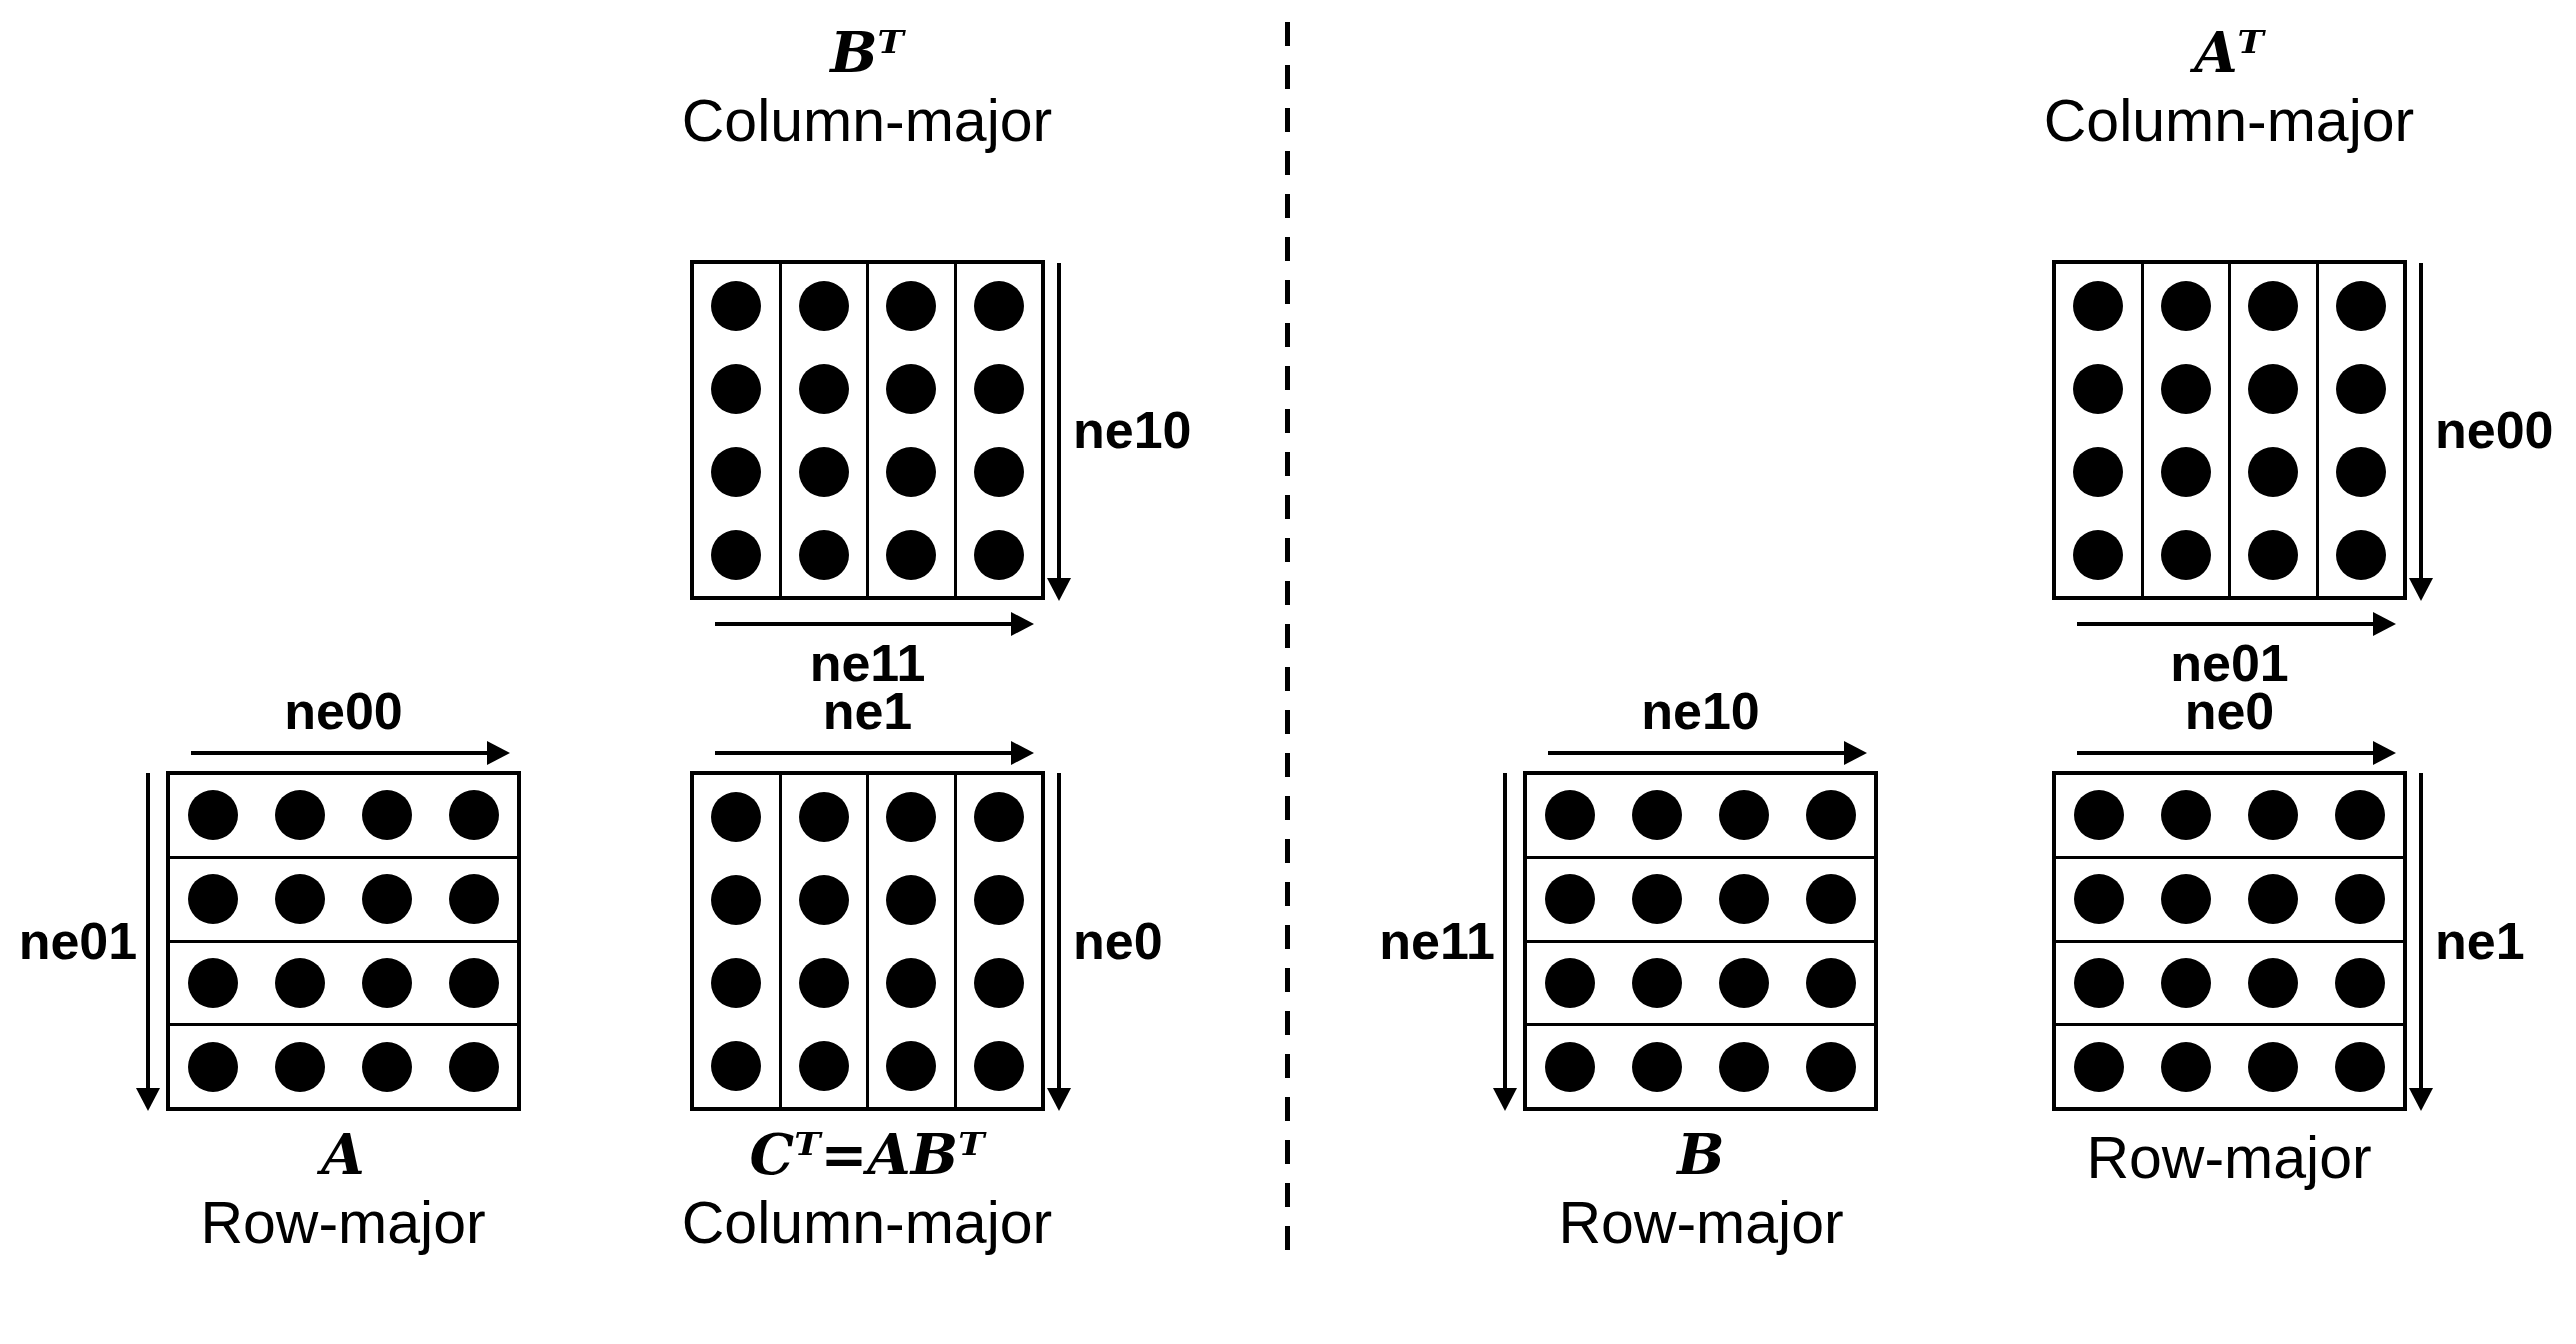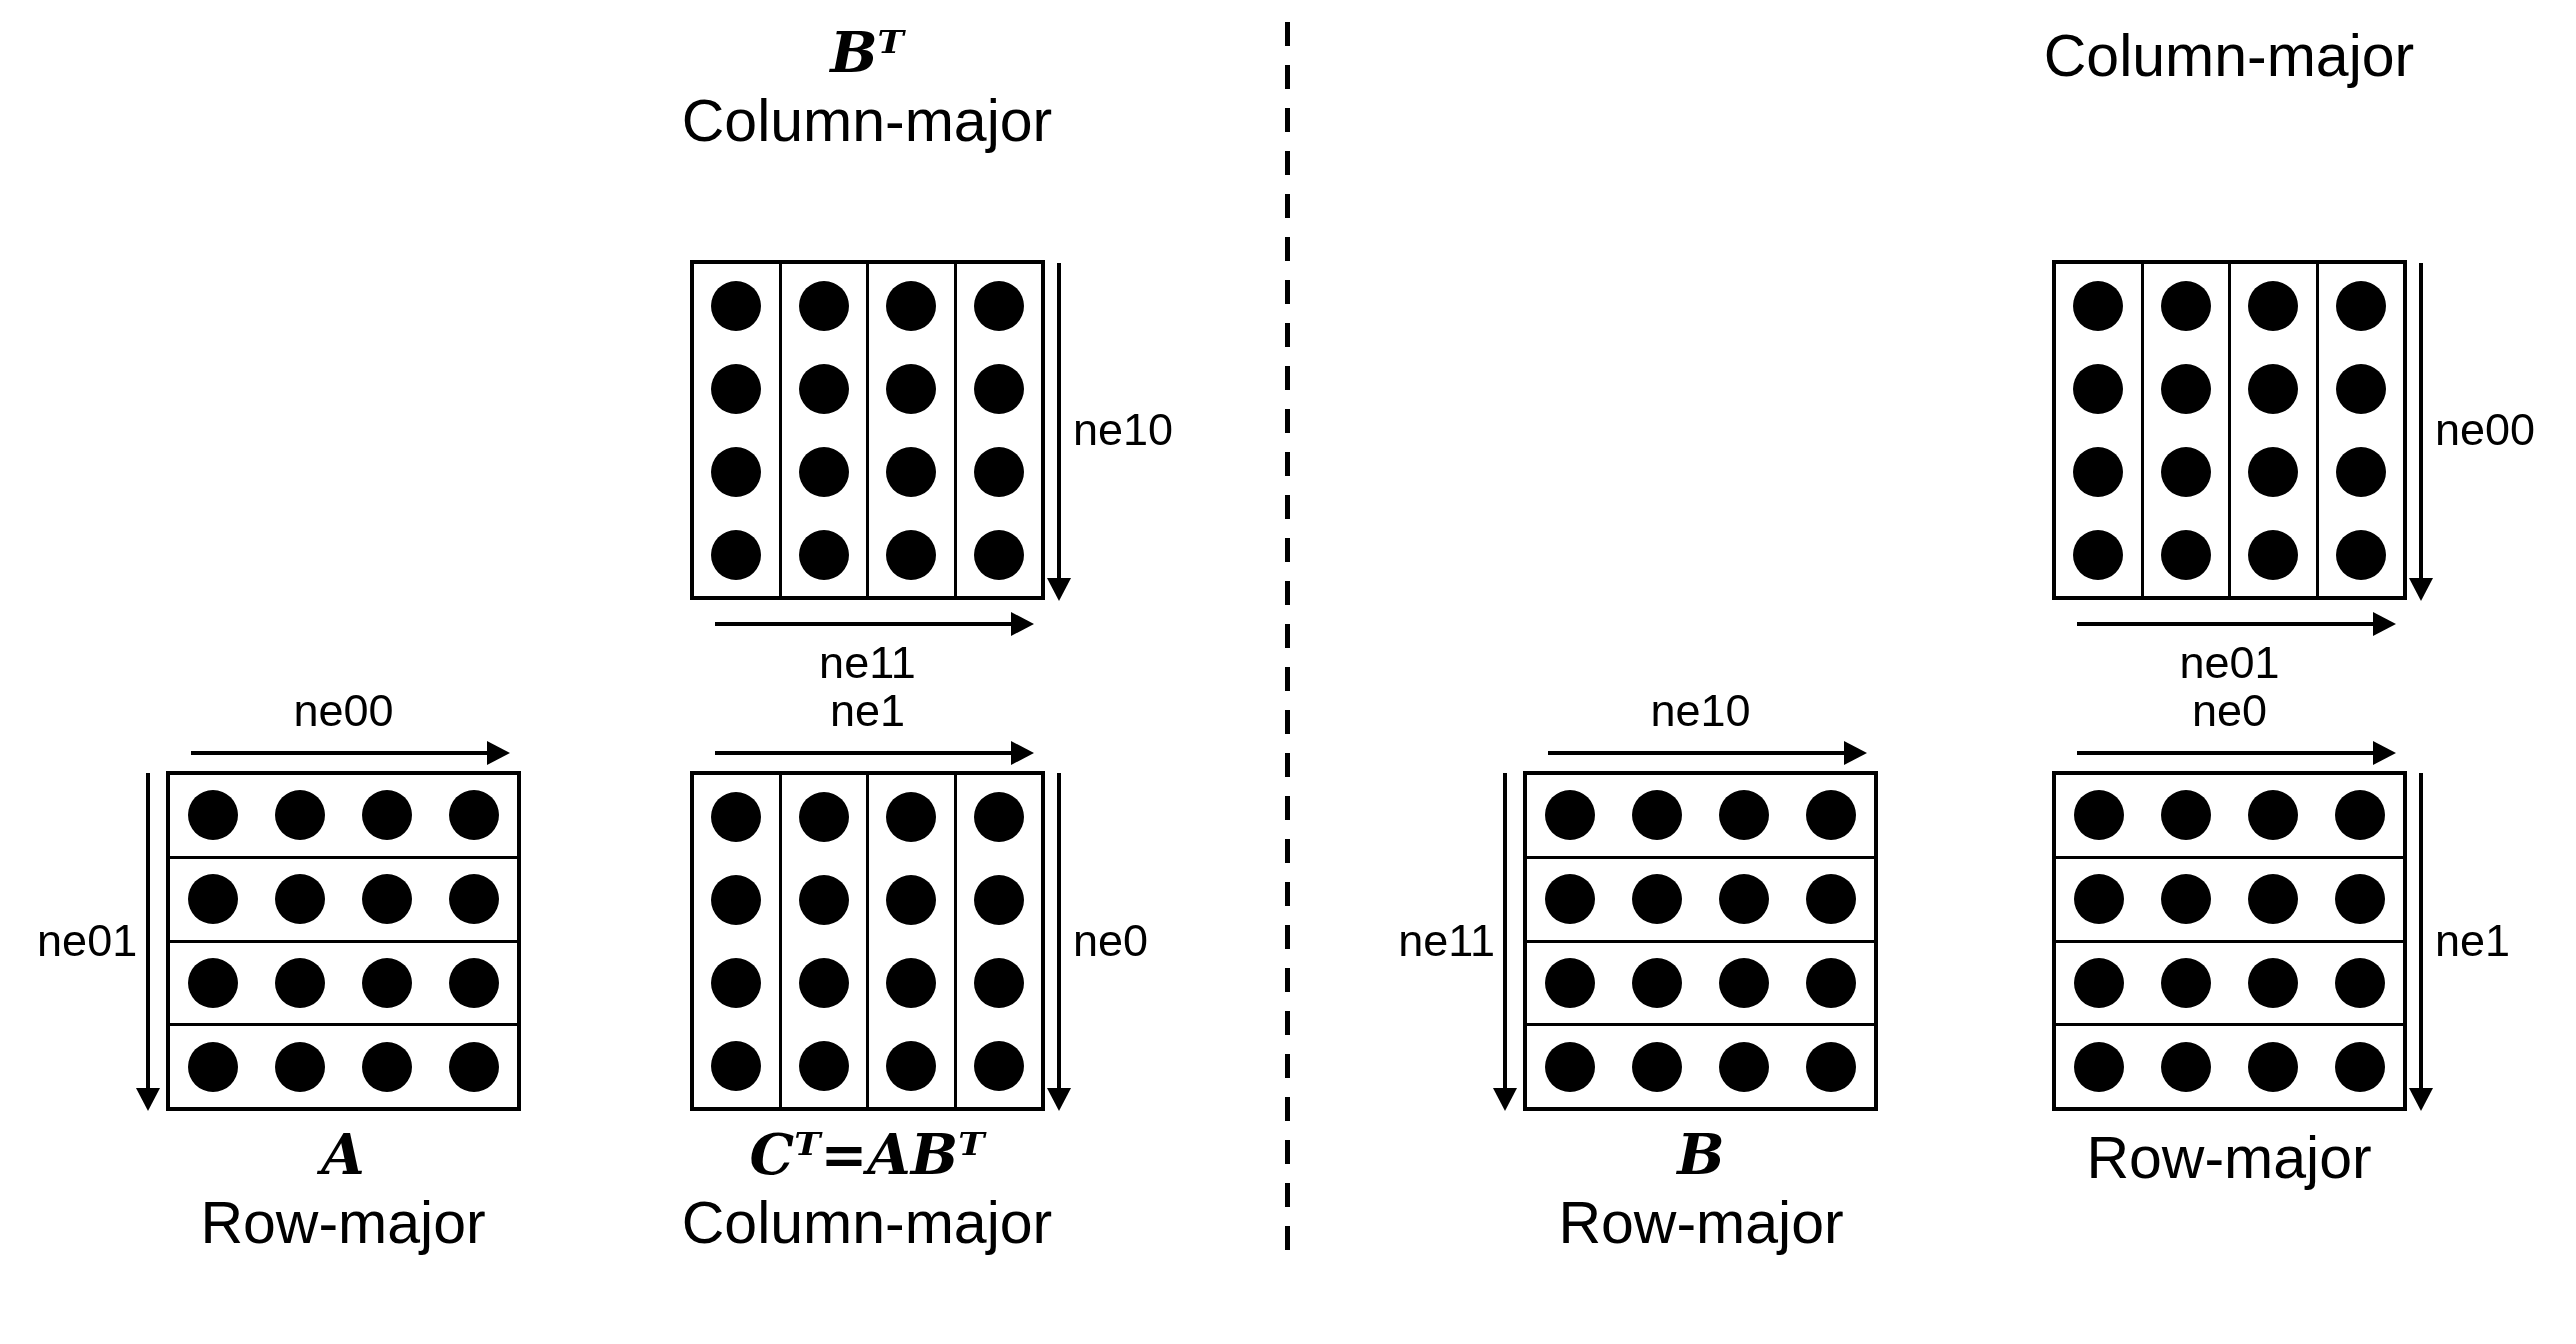--- a/index.html
+++ b/index.html
@@ -74,22 +74,22 @@
     transform:translateX(-50%);
     border-top:23px solid #000;
     border-left:12.5px solid transparent;
     border-right:12.5px solid transparent;
   }
 
   
   .alabel {
     position:absolute;
     font-family:"Liberation Sans", sans-serif;
-    font-weight:400;
-    font-size:45px;
+    font-weight:700;
+    font-size:52px;
     line-height:50px;
     white-space:nowrap;
   }
   .alabel.center { width:355px; text-align:center; }
   .alabel.right-align { width:130px; text-align:right; }
 </style>
 </head>
 <body>
 
 <div class="page">
@@ -202,20 +202,21 @@
     <div class="arrow v" style="left:1057px; top:773px; height:315px;"></div>
     <div class="alabel" style="left:1073px; top:916px;">ne0</div>
     <div class="caption" style="left:607px; top:1122px;">
       <div class="math">Cᵀ=ABᵀ</div>
       <div class="layout-label">Column-major</div>
     </div>
   </div>
 
   <div class="figure">
     <div class="caption" style="left:1969px; top:20px;">
+      <div class="math">Aᵀ</div>
       <div class="layout-label">Column-major</div>
     </div>
     <div class="matrix column" style="left:2052px; top:260px;">
         <div class="strip column">
           <div class="dot" style="background: rgb(0, 0, 0);"></div>
           <div class="dot" style="background: rgb(0, 0, 0);"></div>
           <div class="dot" style="background: rgb(0, 0, 0);"></div>
           <div class="dot" style="background: rgb(0, 0, 0);"></div>
         </div>
         <div class="strip column">

